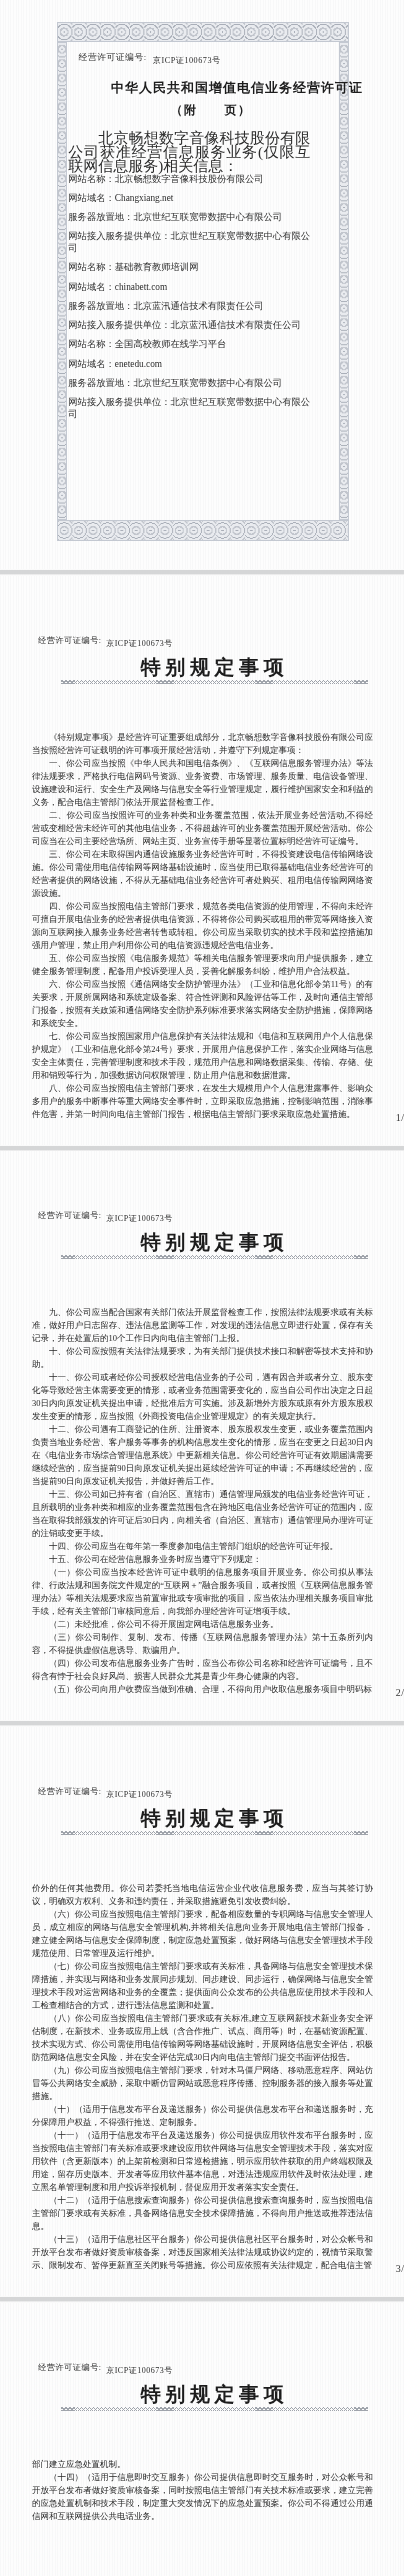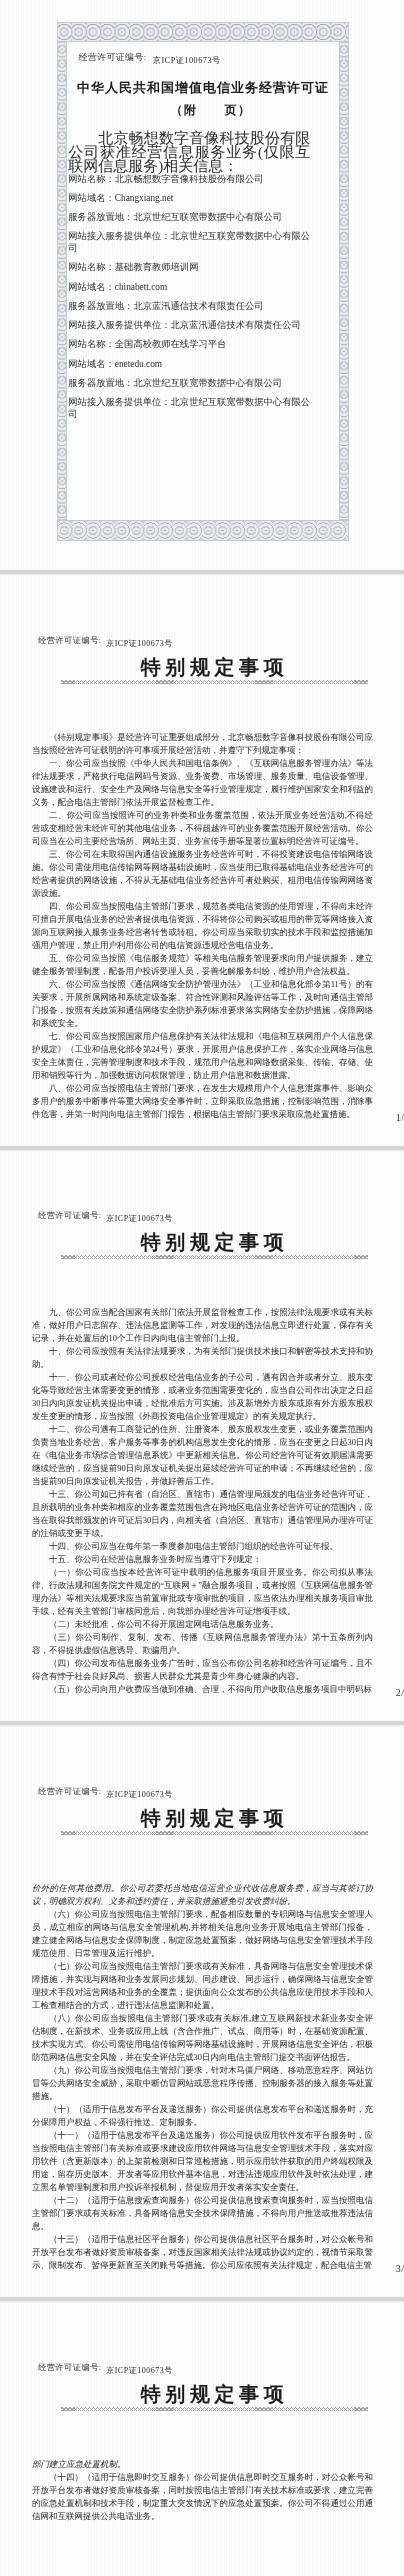--- a/index.html
+++ b/index.html
@@ -45,20 +45,21 @@
   .b-bottom{left:0;right:0;bottom:0;height:20.6px;}
   .b-left{left:0;top:20.6px;bottom:20.6px;width:10.3px;}
   .b-right{right:0;top:20.6px;bottom:20.6px;width:10.3px;}
   .license-line{position:absolute; left:11.3px; top:9.3px; white-space:nowrap;}
   .license-label{font-weight:normal; font-size:8.8px; letter-spacing:0.5px;}
   .license-number{font-size:8.2px; margin-left:6.2px; position:relative; top:3.6px; letter-spacing:0.5px;}
   .cert-title{
     position:absolute; left:0; top:36px; width:100%;
     text-align:center; font-size:13px; font-weight:bold; letter-spacing:1px;
     color:#1d1d1d;
+    padding-left:34px;
   }
   .cert-subtitle{
     position:absolute; left:8px; top:59px; width:100%;
     text-align:center; font-size:12px; font-weight:bold; letter-spacing:1.5px;
     color:#1d1d1d;
   }
   .cert-intro{
     position:absolute; left:0; top:90px; width:242px;
     font-size:15px; line-height:14.4px; text-indent:2em; text-align:justify;
   }
@@ -83,21 +84,21 @@
       repeating-linear-gradient(-45deg, #979ca4 0 0.8px, transparent 0.8px 2.8px);
     opacity:.9;
   }
   .pbody{
     position:absolute; left:32px; top:115px; width:341px;
     font-size:8.5px; line-height:13px; text-align:justify;
     color:#262626;
     margin-top:40px;
   }
   .pbody p{margin:0; text-indent:2em;}
-  .pbody.cont > p:first-child{text-indent:0;font-style:italic;}
+  .pbody.cont > p:first-child{text-indent:0;}
   .pfooter{
     position:absolute; left:5px; top:536px; width:100%;
     text-align:right; font-size:10px; letter-spacing:0.5px; color:#333;
   }
 </style>
 </head>
 <body>
 
 <section class="sheet">
   <div class="cert-frame">

